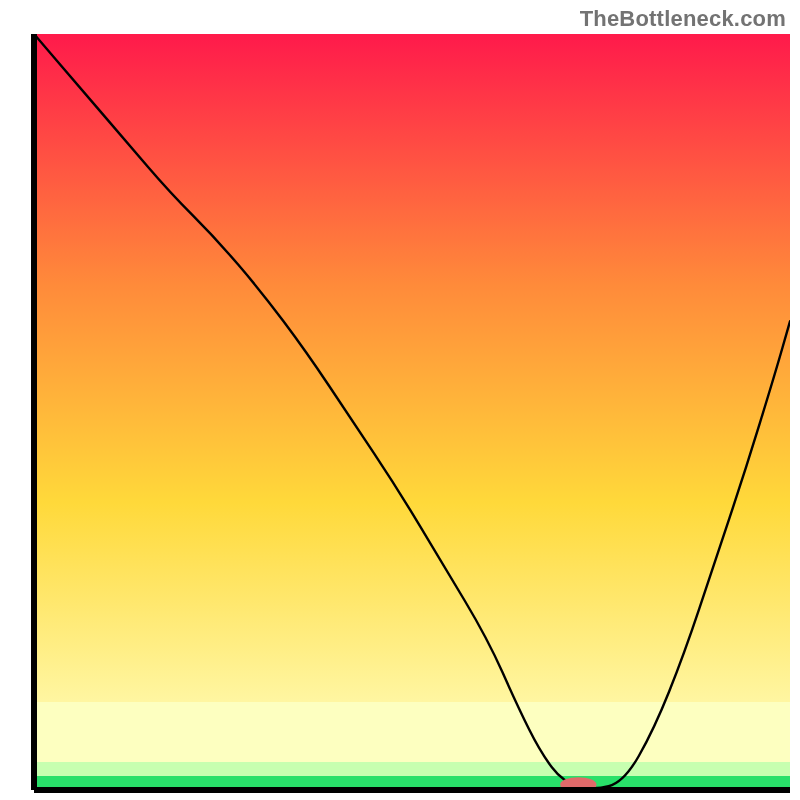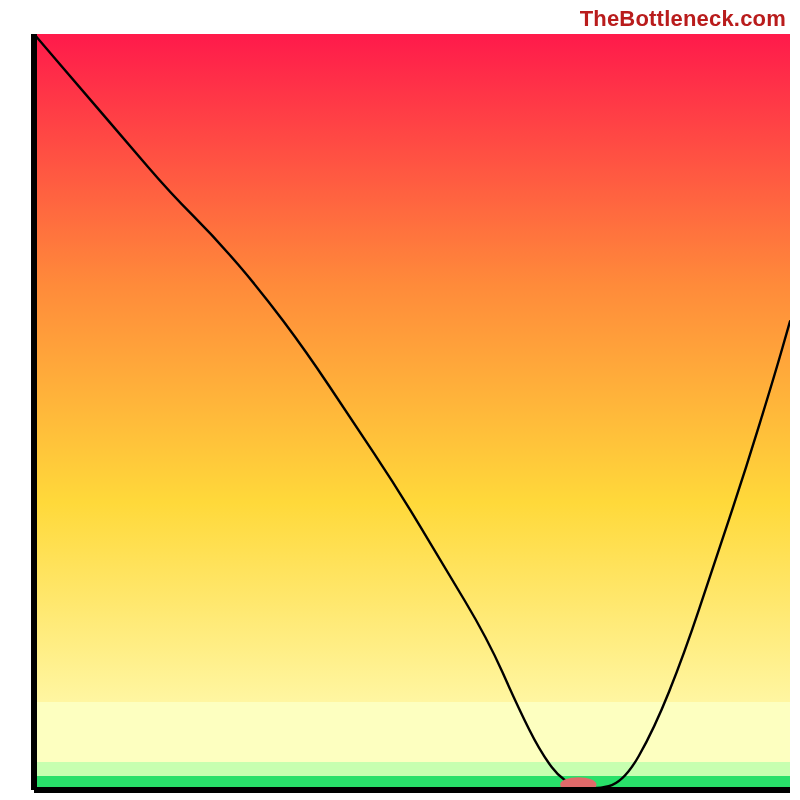--- a/index.html
+++ b/index.html
@@ -13,21 +13,21 @@
   }
   .chart-wrap {
     position: relative;
     width: 800px;
     height: 800px;
   }
   .watermark {
     position: absolute;
     top: 6px;
     right: 14px;
-    color: #b91c1c;
+    color: #737373;
     font-size: 22px;
     font-weight: 600;
     letter-spacing: 0.2px;
     z-index: 5;
   }
   svg.chart {
     position: absolute;
     left: 0; top: 0;
     width: 800px;
     height: 800px;

